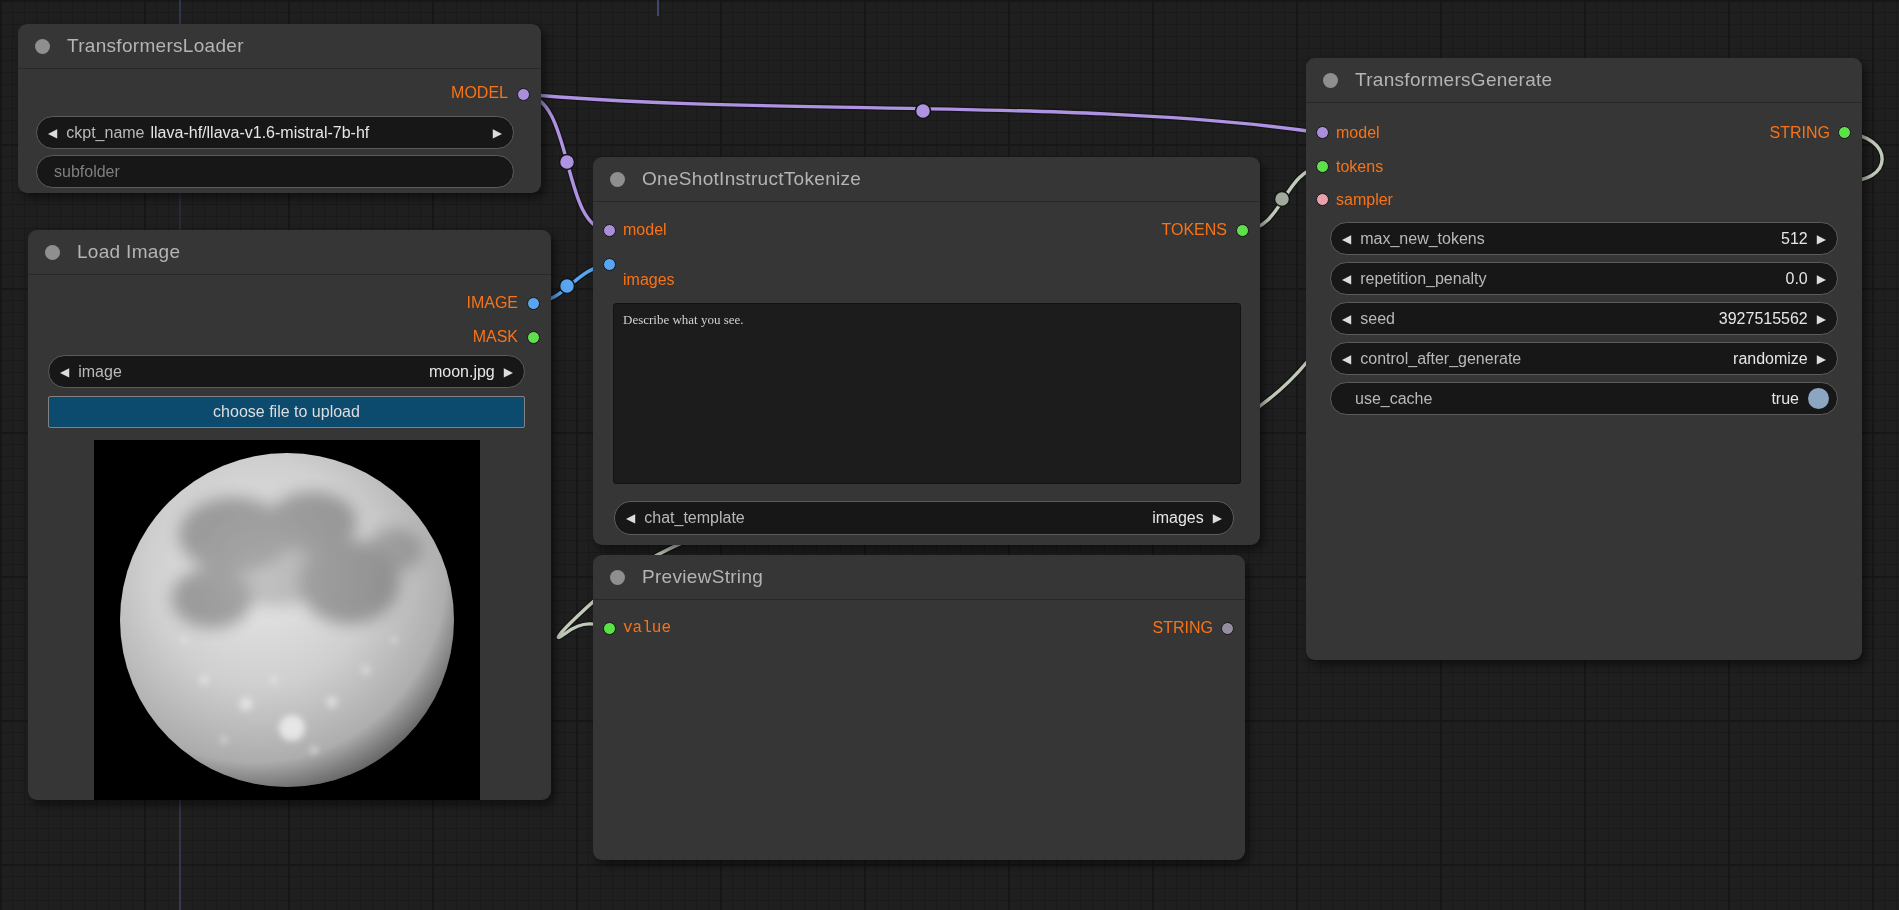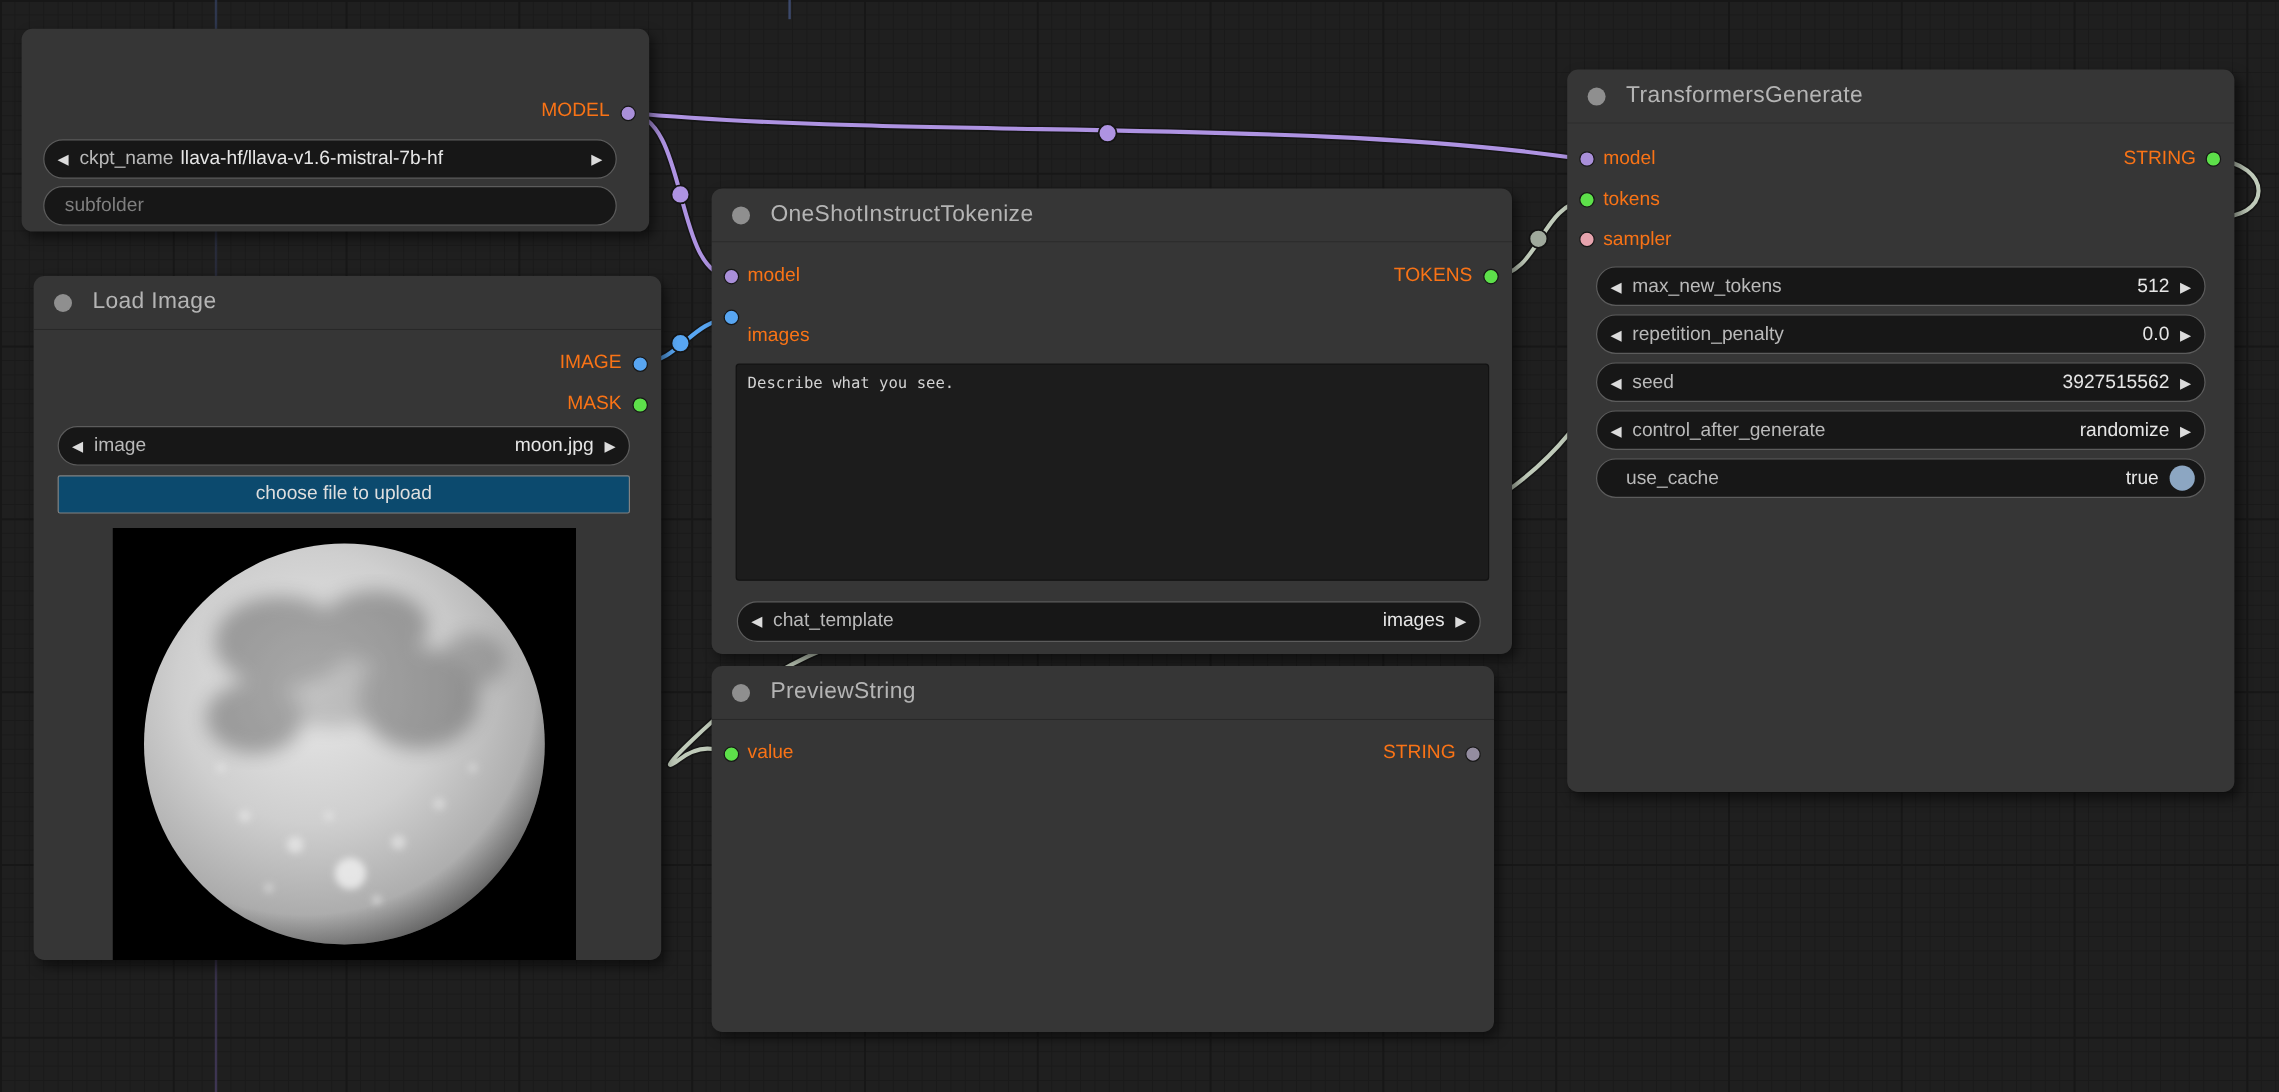--- a/index.html
+++ b/index.html
@@ -73,20 +73,24 @@
   <path class="wire-ol" d="M 1845,133 C 1894,136 1896,184 1842,181 C 1640,172 1430,215 1307,362 C 1160,540 830,450 645,562 C 600,590 536,655 566,633 C 583,620 597,623 609,629"></path>
   <path class="wire" stroke="#c0cbba" d="M 1845,133 C 1894,136 1896,184 1842,181 C 1640,172 1430,215 1307,362 C 1160,540 830,450 645,562 C 600,590 536,655 566,633 C 583,620 597,623 609,629"></path>
 
   <circle cx="567" cy="162" r="7.5" fill="#ae93e2" stroke="#141414" stroke-width="1.5"></circle>
   <circle cx="923" cy="111" r="7.5" fill="#ae93e2" stroke="#141414" stroke-width="1.5"></circle>
   <circle cx="567" cy="286" r="7.5" fill="#58a6f2" stroke="#141414" stroke-width="1.5"></circle>
   <circle cx="1282" cy="199" r="7.5" fill="#9fa99c" stroke="#141414" stroke-width="1.5"></circle>
 </svg>
 
 <div class="node" style="left:18px;top:24px;width:523px;height:169px;">
+  <div class="nheader">
+    <div class="hdot"></div>
+    <div class="ntitle">TransformersLoader</div>
+  </div>
   <div class="plabel right" style="right:33px;top:60px;">MODEL</div>
   <div class="port" style="right:11px;top:64px;background:#a98fd9;"></div>
   <div class="pill" style="left:18px;top:92px;width:478px;">
     <span class="arrow">◀</span>
     <span class="wlabel">ckpt_name</span>
     <span class="wvalue left">llava-hf/llava-v1.6-mistral-7b-hf</span>
     <span class="spacer"></span>
     <span class="arrow">▶</span>
   </div>
   <div class="pill" style="left:18px;top:131px;width:478px;">
@@ -162,36 +166,36 @@
   <div class="nheader">
     <div class="hdot"></div>
     <div class="ntitle">OneShotInstructTokenize</div>
   </div>
   <div class="port" style="left:10px;top:67px;background:#a98fd9;"></div>
   <div class="plabel" style="left:30px;top:64px;">model</div>
   <div class="port" style="left:10px;top:101px;background:#58a6f2;"></div>
   <div class="plabel" style="left:30px;top:114px;">images</div>
   <div class="plabel right" style="right:33px;top:64px;">TOKENS</div>
   <div class="port" style="right:11px;top:67px;background:#5de04a;"></div>
-  <textarea class="ta" style="left: 20px; top: 146px; width: 628px; height: 181px;">Describe what you see.</textarea>
+  <textarea class="ta" style="left: 20px; top: 146px; width: 628px; height: 181px; font-family: Liberation Serif, serif;">Describe what you see.</textarea>
   <div class="pill" style="left:21px;top:344px;width:620px;height:34px;">
     <span class="arrow">◀</span>
     <span class="wlabel">chat_template</span>
     <span class="wvalue">images</span>
     <span class="arrow">▶</span>
   </div>
 </div>
 
 <div class="node" style="left:593px;top:555px;width:652px;height:305px;">
   <div class="nheader">
     <div class="hdot"></div>
     <div class="ntitle">PreviewString</div>
   </div>
   <div class="port" style="left:10px;top:67px;background:#5de04a;"></div>
-  <div class="plabel" style="left:30px;top:64px;">value</div>
+  <div class="plabel" style="left:30px;top:64px;font-family:Liberation Mono, monospace;">value</div>
   <div class="plabel right" style="right:32px;top:64px;">STRING</div>
   <div class="port" style="right:11px;top:67px;background:#948da0;"></div>
 </div>
 
 <div class="node" style="left:1306px;top:58px;width:556px;height:602px;">
   <div class="nheader">
     <div class="hdot"></div>
     <div class="ntitle">TransformersGenerate</div>
   </div>
   <div class="port" style="left:10px;top:68px;background:#a98fd9;"></div>

